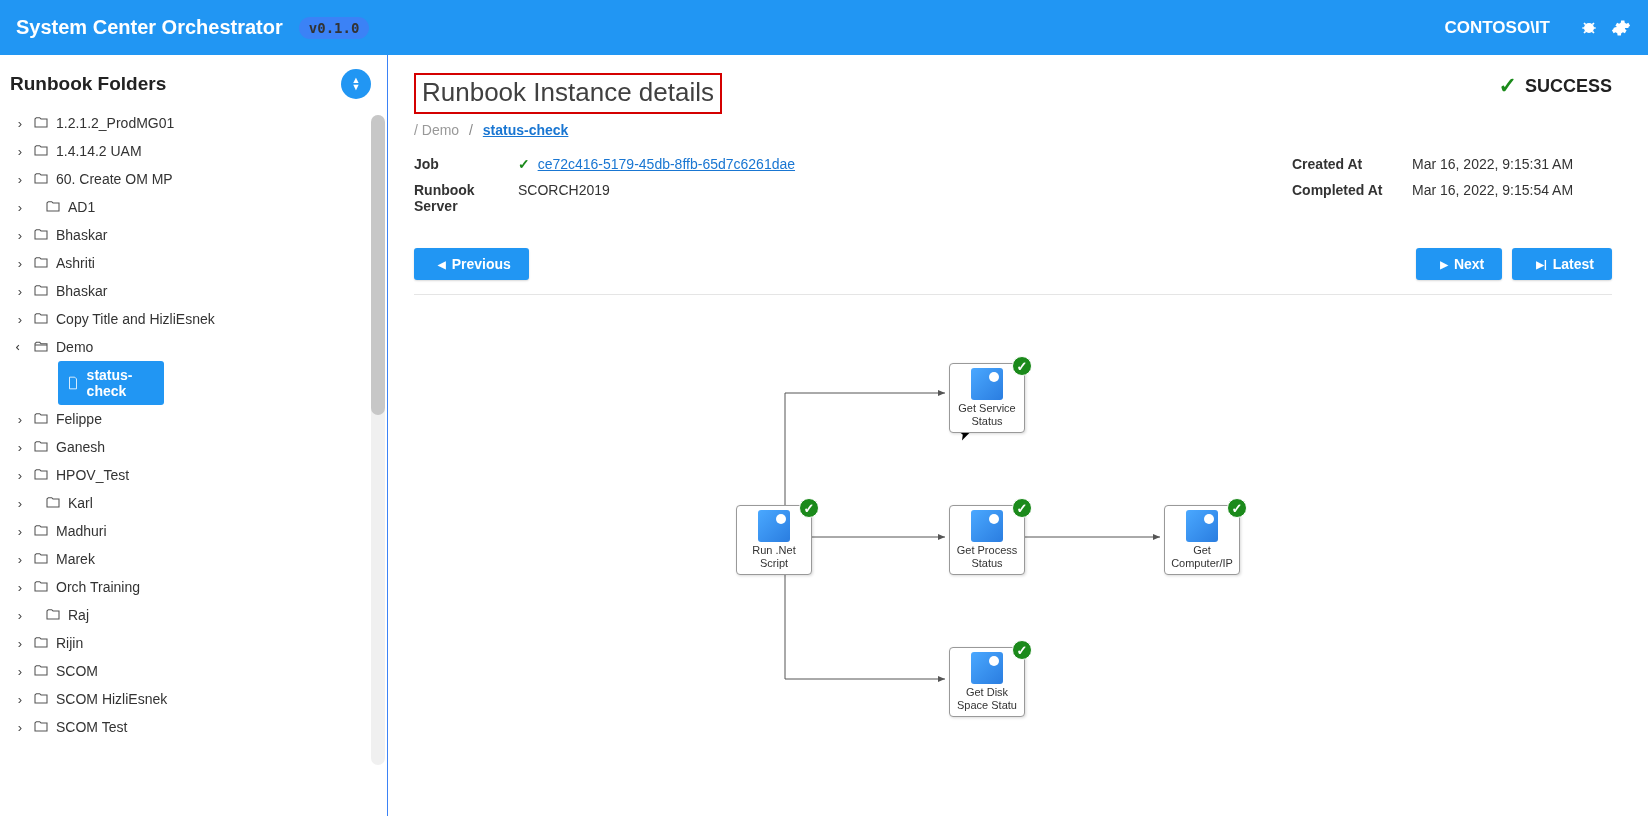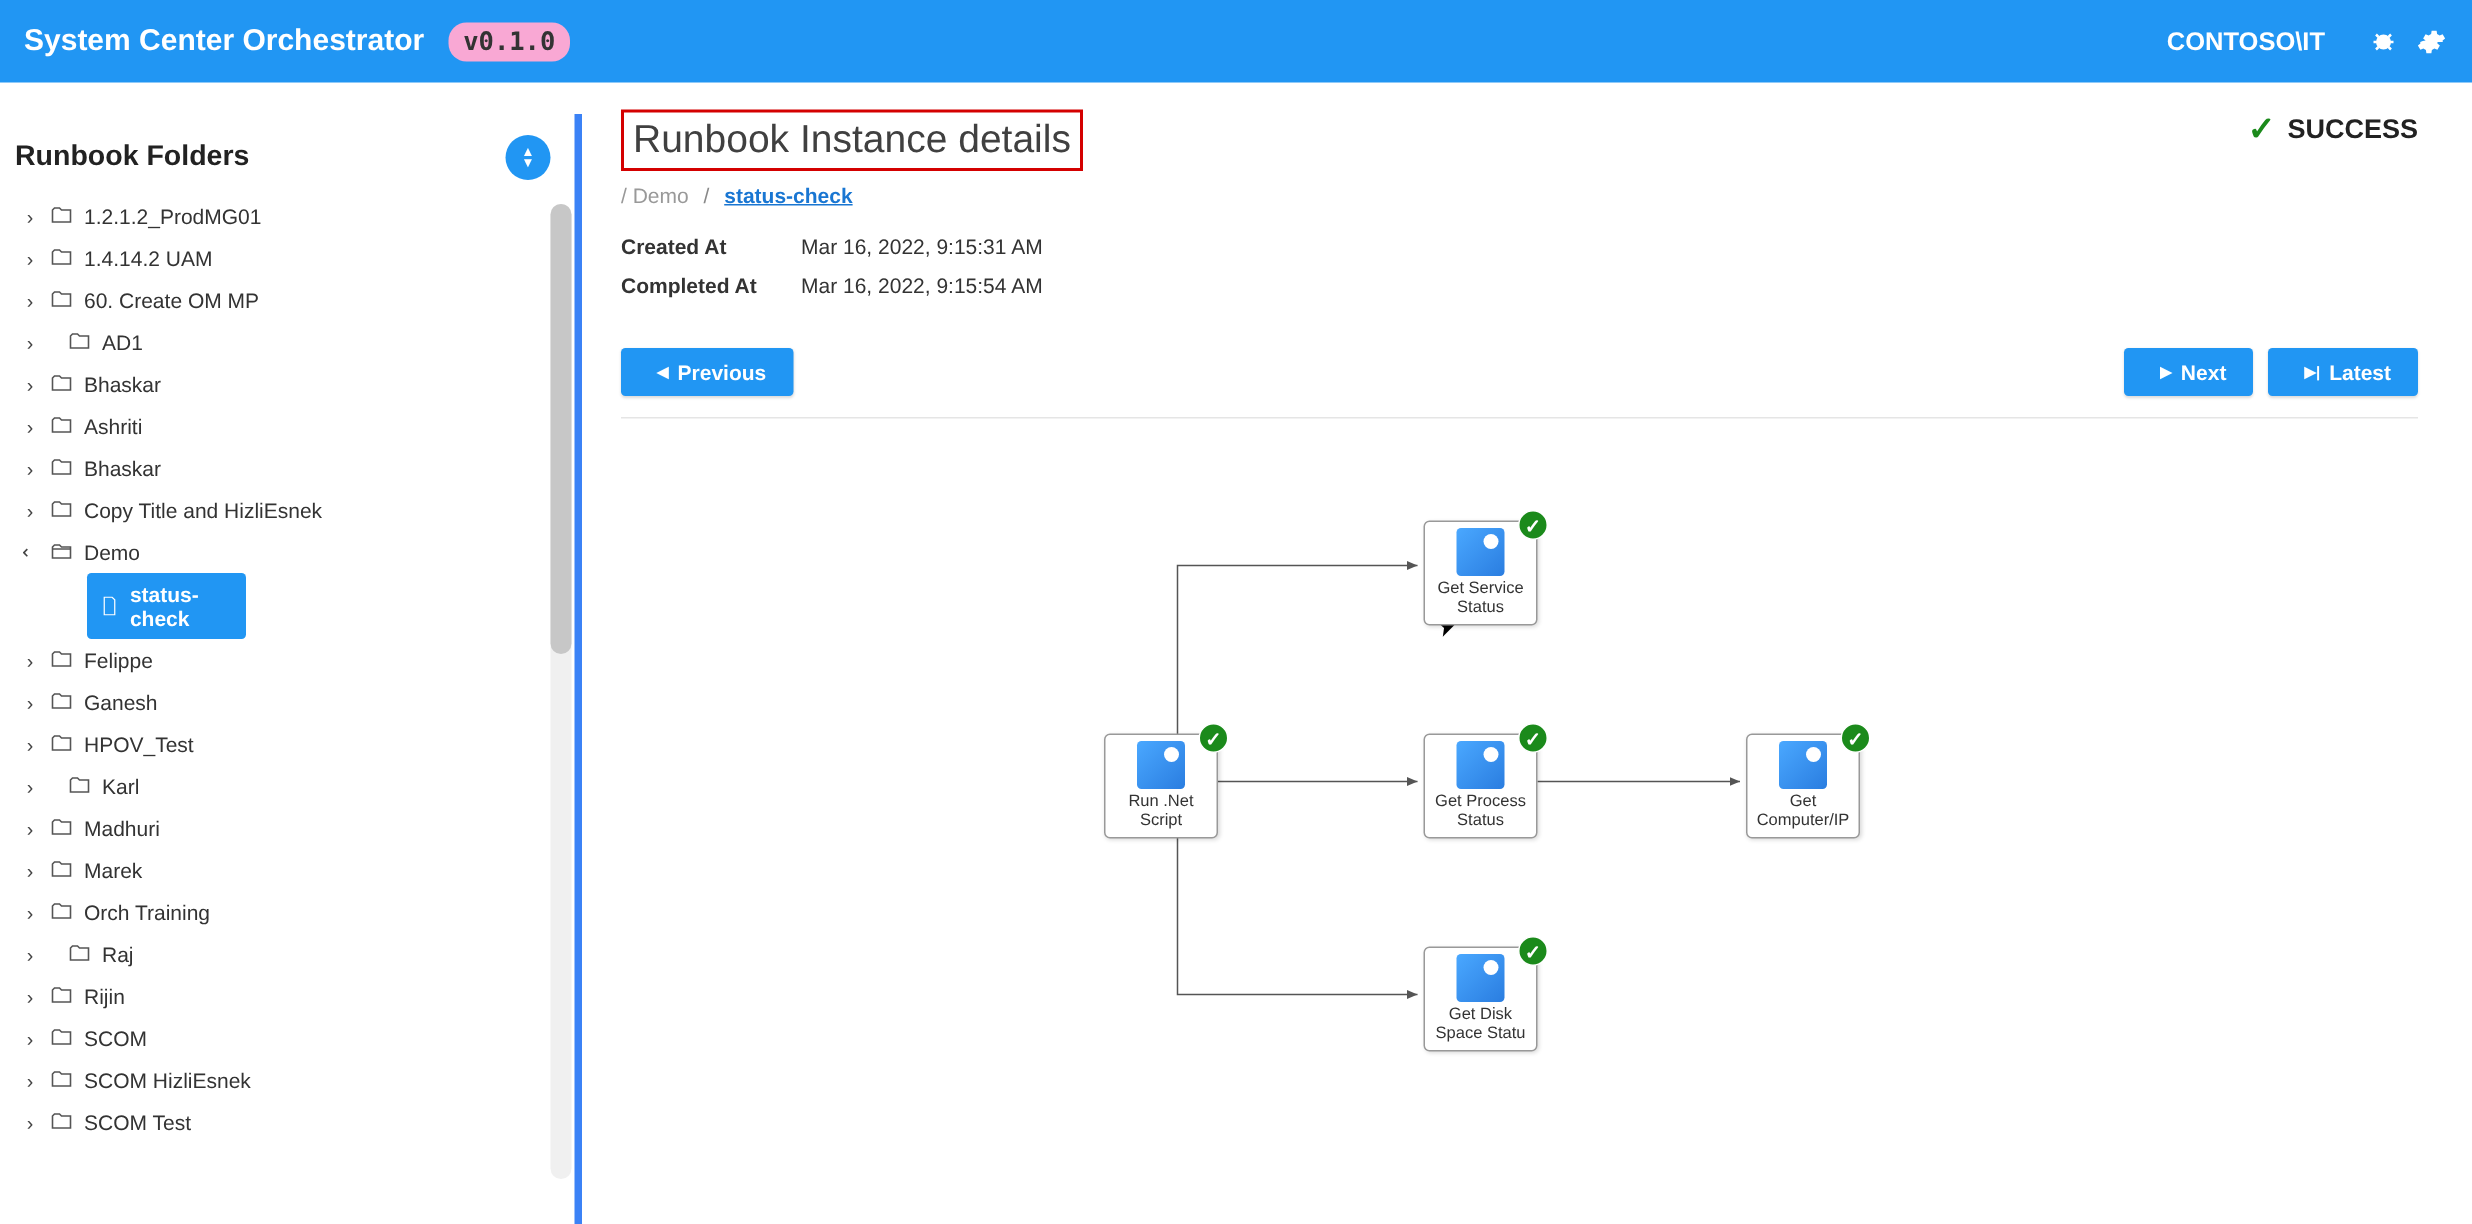--- a/index.html
+++ b/index.html
@@ -21,23 +21,23 @@
     display: flex;
     align-items: center;
     padding: 0 16px;
   }
   .header-title {
     font-size: 20px;
     font-weight: 600;
     margin-right: 16px;
   }
   .version-badge {
-    background: #f9a8d4;
+    background: #3b82f6;
     color: #333;
-    font-size: 17px;
+    font-size: 14px;
     font-weight: 600;
     padding: 3px 10px;
     border-radius: 12px;
     font-family: monospace;
   }
   .header-spacer { flex: 1; }
   .header-user {
     font-size: 17px;
     font-weight: 600;
     margin-right: 18px;
@@ -54,25 +54,24 @@
   
   
   .layout {
     display: flex;
     height: calc(100% - 55px);
   }
   
   
   .sidebar {
     width: 388px;
-    border-right: 5px solid #3b82f6;
+    border-right: 1px solid #3b82f6;
     position: relative;
     display: flex;
     flex-direction: column;
-    margin-top: 21px;
   }
   .sidebar-header {
     padding: 14px 16px 8px 10px;
     display: flex;
     align-items: center;
     justify-content: space-between;
   }
   .sidebar-title {
     font-size: 19px;
     font-weight: 700;
@@ -550,20 +549,33 @@
           <span class="link">status-check</span>
         </div>
       </div>
       <div class="status-pill">
         <span class="check">✓</span>
         <span>SUCCESS</span>
       </div>
     </div>
 
     <div class="info-row">
+      <div class="info-left">
+        <div class="info-line">
+          <div class="info-label">Job</div>
+          <div class="info-value">
+            <span class="check-sm">✓</span>
+            <a href="#">ce72c416-5179-45db-8ffb-65d7c6261dae</a>
+          </div>
+        </div>
+        <div class="info-line">
+          <div class="info-label">Runbook Server</div>
+          <div class="info-value">SCORCH2019</div>
+        </div>
+      </div>
       <div class="info-right">
         <div class="info-line">
           <div class="info-label">Created At</div>
           <div class="info-value">Mar 16, 2022, 9:15:31 AM</div>
         </div>
         <div class="info-line">
           <div class="info-label">Completed At</div>
           <div class="info-value">Mar 16, 2022, 9:15:54 AM</div>
         </div>
       </div>

